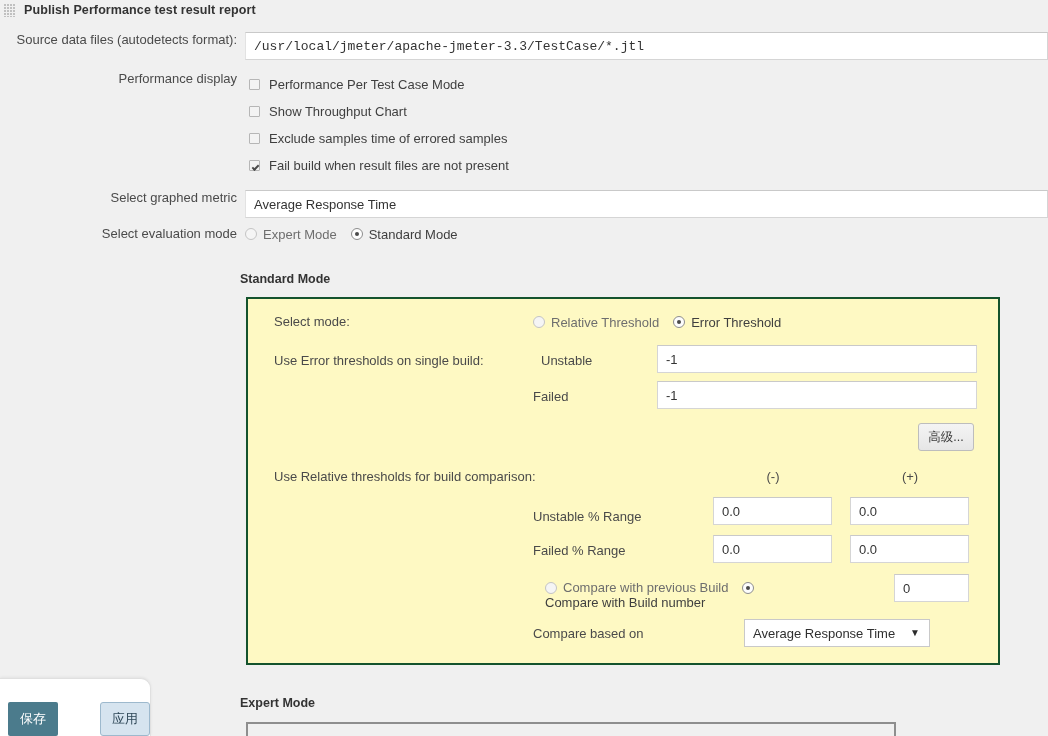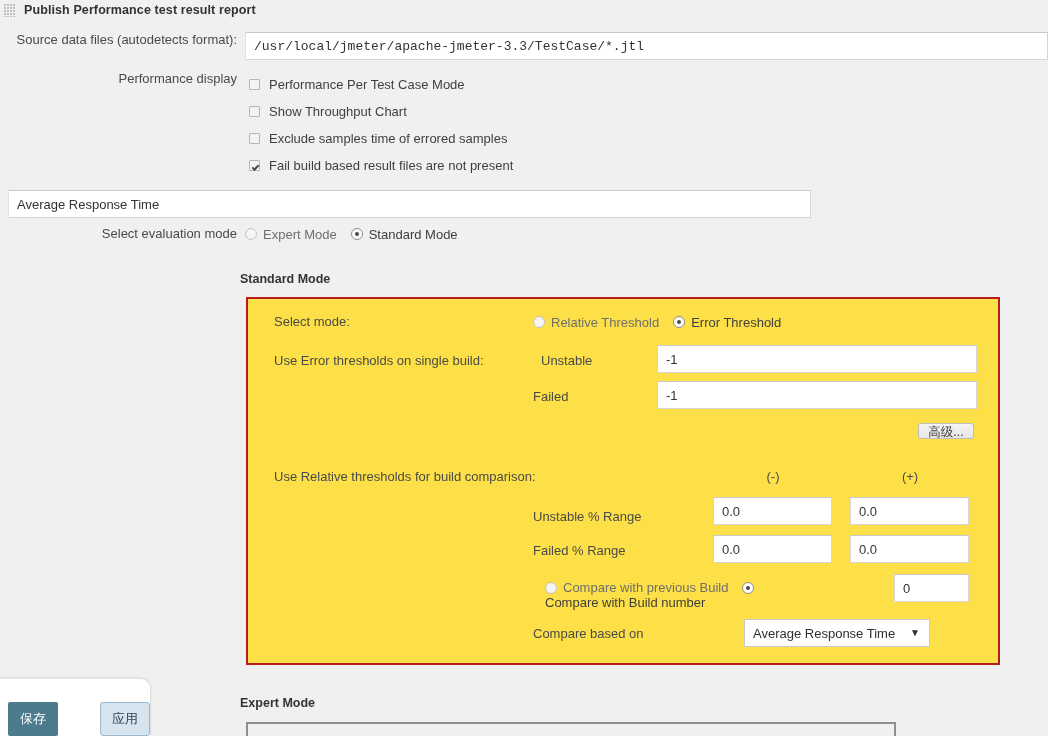--- a/index.html
+++ b/index.html
@@ -73,30 +73,30 @@
     width:4px; height:4px; border-radius:50%; background:#4a4a4a;
   }
   .rd-label { color:#3f3f3f; font-size:13px; margin-right:14px; }
   .rd-label.dim { color:#6e6e6e; }
 
   
   .sub-head { position:absolute; font-weight:bold; font-size:12.5px; color:#333; }
 
   
   .panel {
-    position:absolute; border:2px solid #b91c1c; background:#fde047;
+    position:absolute; border:2px solid #14532d; background:#fef9c3;
   }
 
   .panel-label { color:#4a4a4a; font-size:13px; }
 
   .hdr-sign { color:#4a4a4a; font-size:13px; text-align:center; }
 
   
   .btn-adv {
-    height: 16px; min-width: 56px; padding: 0 2px;
+    height: 28px; min-width: 56px; padding: 0 2px;
     background: linear-gradient(#f4f4f4,#e6e6e6);
     border: 1px solid #bdbdbd; border-radius: 3px;
     font-size: 12.5px; color: #3a3a3a; cursor: pointer;
     font-family: "Liberation Sans", sans-serif;
   }
 
   
   .select-box {
     height: 28px; background: #fff; border: 1px solid #c9c9c9;
     display: flex; align-items: center; padding: 0 8px;
@@ -164,27 +164,28 @@
         <span class="cb-label">Show Throughput Chart</span>
       </div>
 
       <div class="cb-row" style="height:27px;">
         <span class="cb"></span>
         <span class="cb-label">Exclude samples time of errored samples</span>
       </div>
 
       <div class="cb-row" style="height:27px;">
         <span class="cb checked"></span>
-        <span class="cb-label">Fail build based result files are not present</span>
+        <span class="cb-label">Fail build when result files are not present</span>
       </div>
 
     </div>
   </div>
 
   <div class="row" style="left:0; top:190px; width:1048px;">
+    <div class="lbl">Select graphed metric</div>
     <div class="field" style="width:803px;">
       <input class="text-input flat" style="width: 803px;" type="text" value="Average Response Time">
     </div>
   </div>
 
   <div class="row" style="left:0; top:226px; width:1048px;">
     <div class="lbl">Select evaluation mode</div>
     <div class="field" style="margin-left:8px; display:flex; align-items:center; height:16px;">
       <span class="rd"></span>
       <span class="rd-label dim">Expert Mode</span>

